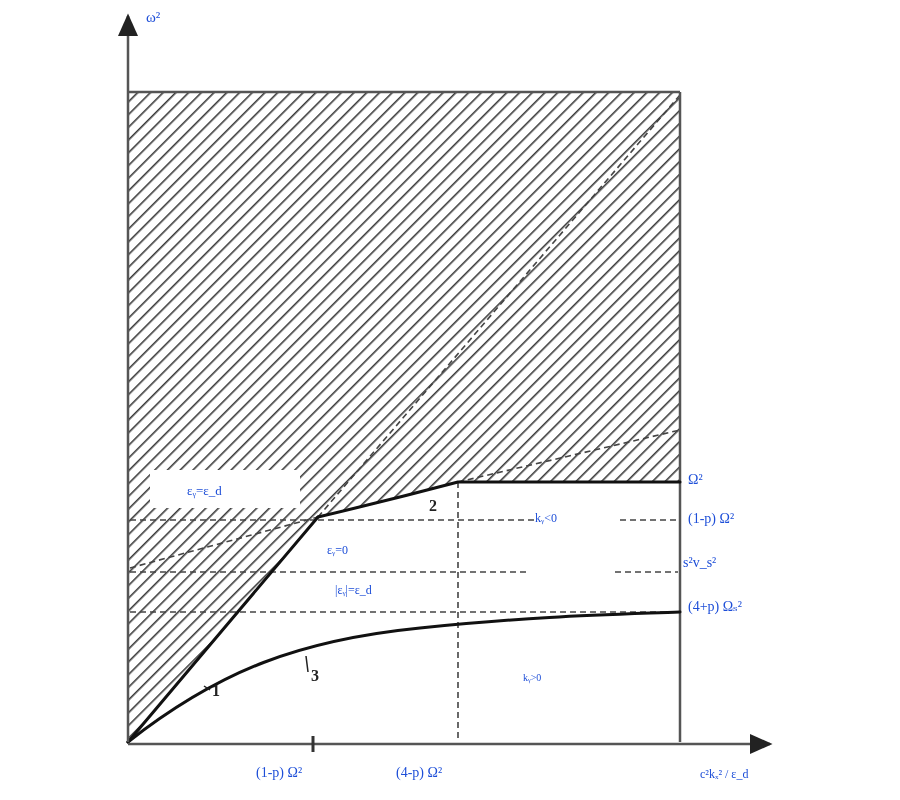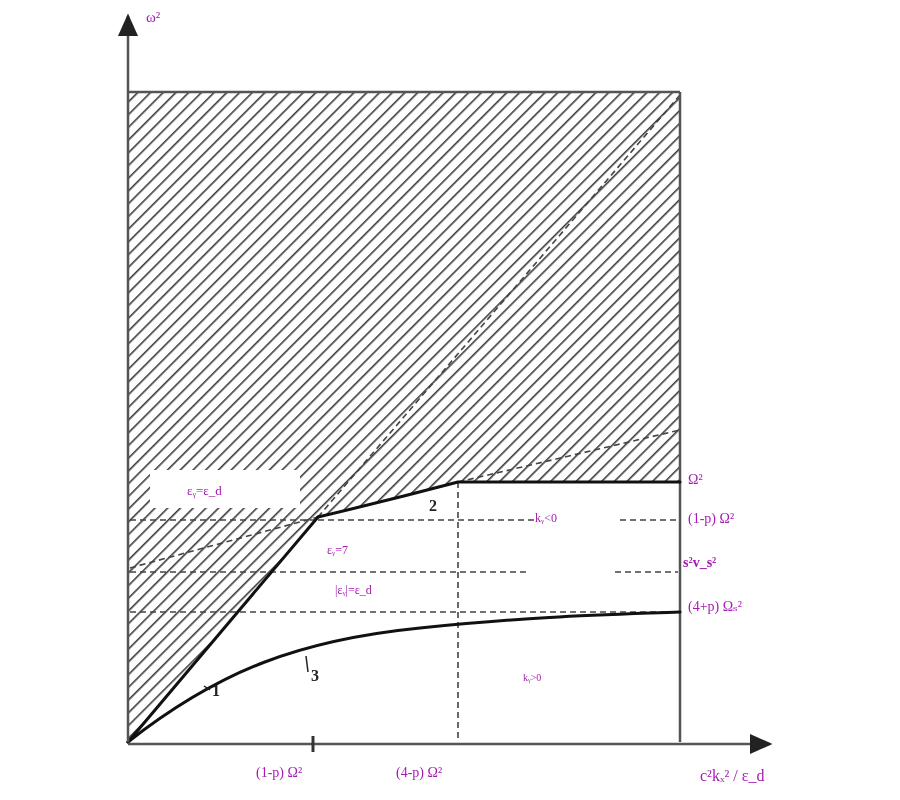--- a/index.html
+++ b/index.html
@@ -1,18 +1,18 @@
 <!DOCTYPE html>
 <html><head>
 <meta charset="utf-8">
 <style>
   html, body { margin: 0; padding: 0; background: #ffffff; }
   body { width: 900px; height: 800px; position: relative; overflow: hidden; font-family: "Liberation Serif", "DejaVu Serif", serif; }
   #diagram { position: absolute; left: 0; top: 0; width: 900px; height: 800px; }
-  .lbl { position: absolute; font-family: "Liberation Serif", "DejaVu Serif", serif; color: #a21caf; font-size: 14px; white-space: nowrap; line-height: 1; }
+  .lbl { position: absolute; font-family: "Liberation Serif", "DejaVu Serif", serif; color: #1d4ed8; font-size: 14px; white-space: nowrap; line-height: 1; }
   .num { font-size: 16px; font-weight: bold; color: #222; }
 </style>
 </head>
 <body>
 
 <svg id="diagram" viewBox="0 0 900 800" xmlns="http://www.w3.org/2000/svg">
   <defs>
     <pattern id="hatch" patternUnits="userSpaceOnUse" width="9" height="9" patternTransform="rotate(45)">
       <rect width="9" height="9" fill="#ffffff"></rect>
       <line x1="0" y1="0" x2="0" y2="9" stroke="#3a3a3a" stroke-width="3.2"></line>
@@ -58,31 +58,31 @@
     <line x1="128" y1="744" x2="770" y2="744" marker-end="url(#arrow)"></line>
   </g>
 
   <line x1="313" y1="736" x2="313" y2="752" stroke="#333" stroke-width="3"></line>
 
   <line x1="204" y1="686" x2="210" y2="690" stroke="#222" stroke-width="1.5"></line>
   <line x1="306" y1="656" x2="308" y2="672" stroke="#222" stroke-width="1.5"></line>
 </svg>
 
 <div class="lbl" style="left:146px; top:10px; font-size:15px;">ω²</div>
-<div class="lbl" style="left:700px; top:768px; font-size:16px;">c²kₓ² / ε_d</div>
+<div class="lbl" style="left:700px; top:768px; font-size:12px;">c²kₓ² / ε_d</div>
 
 <div class="lbl" style="left:256px; top:766px;">(1-p) Ω²</div>
 <div class="lbl" style="left:396px; top:766px;">(4-p) Ω²</div>
 
 <div class="lbl" style="left:688px; top:473px;">Ω²</div>
 <div class="lbl" style="left:688px; top:512px;">(1-p) Ω²</div>
-<div class="lbl" style="left:683px; top:556px;font-weight:bold;">s²v_s²</div>
+<div class="lbl" style="left:683px; top:556px;">s²v_s²</div>
 <div class="lbl" style="left:688px; top:600px;">(4+p) Ωₛ²</div>
 
 <div class="lbl" style="left:187px; top:484px; font-size:13px;">εᵧ=ε_d</div>
-<div class="lbl" style="left:327px; top:544px; font-size:12px;">εᵧ=7</div>
+<div class="lbl" style="left:327px; top:544px; font-size:12px;">εᵧ=0</div>
 <div class="lbl" style="left:322px; top:584px; font-size:12px;margin-left:13px;">|εᵧ|=ε_d</div>
 <div class="lbl" style="left:535px; top:512px; font-size:12px;">kᵧ&lt;0</div>
 <div class="lbl" style="left:523px; top:673px; font-size:10px;">kᵧ&gt;0</div>
 
 <div class="lbl num" style="left:212px; top:683px;">1</div>
 <div class="lbl num" style="left:429px; top:498px;">2</div>
 <div class="lbl num" style="left:311px; top:668px;">3</div>
 
 </body></html>

